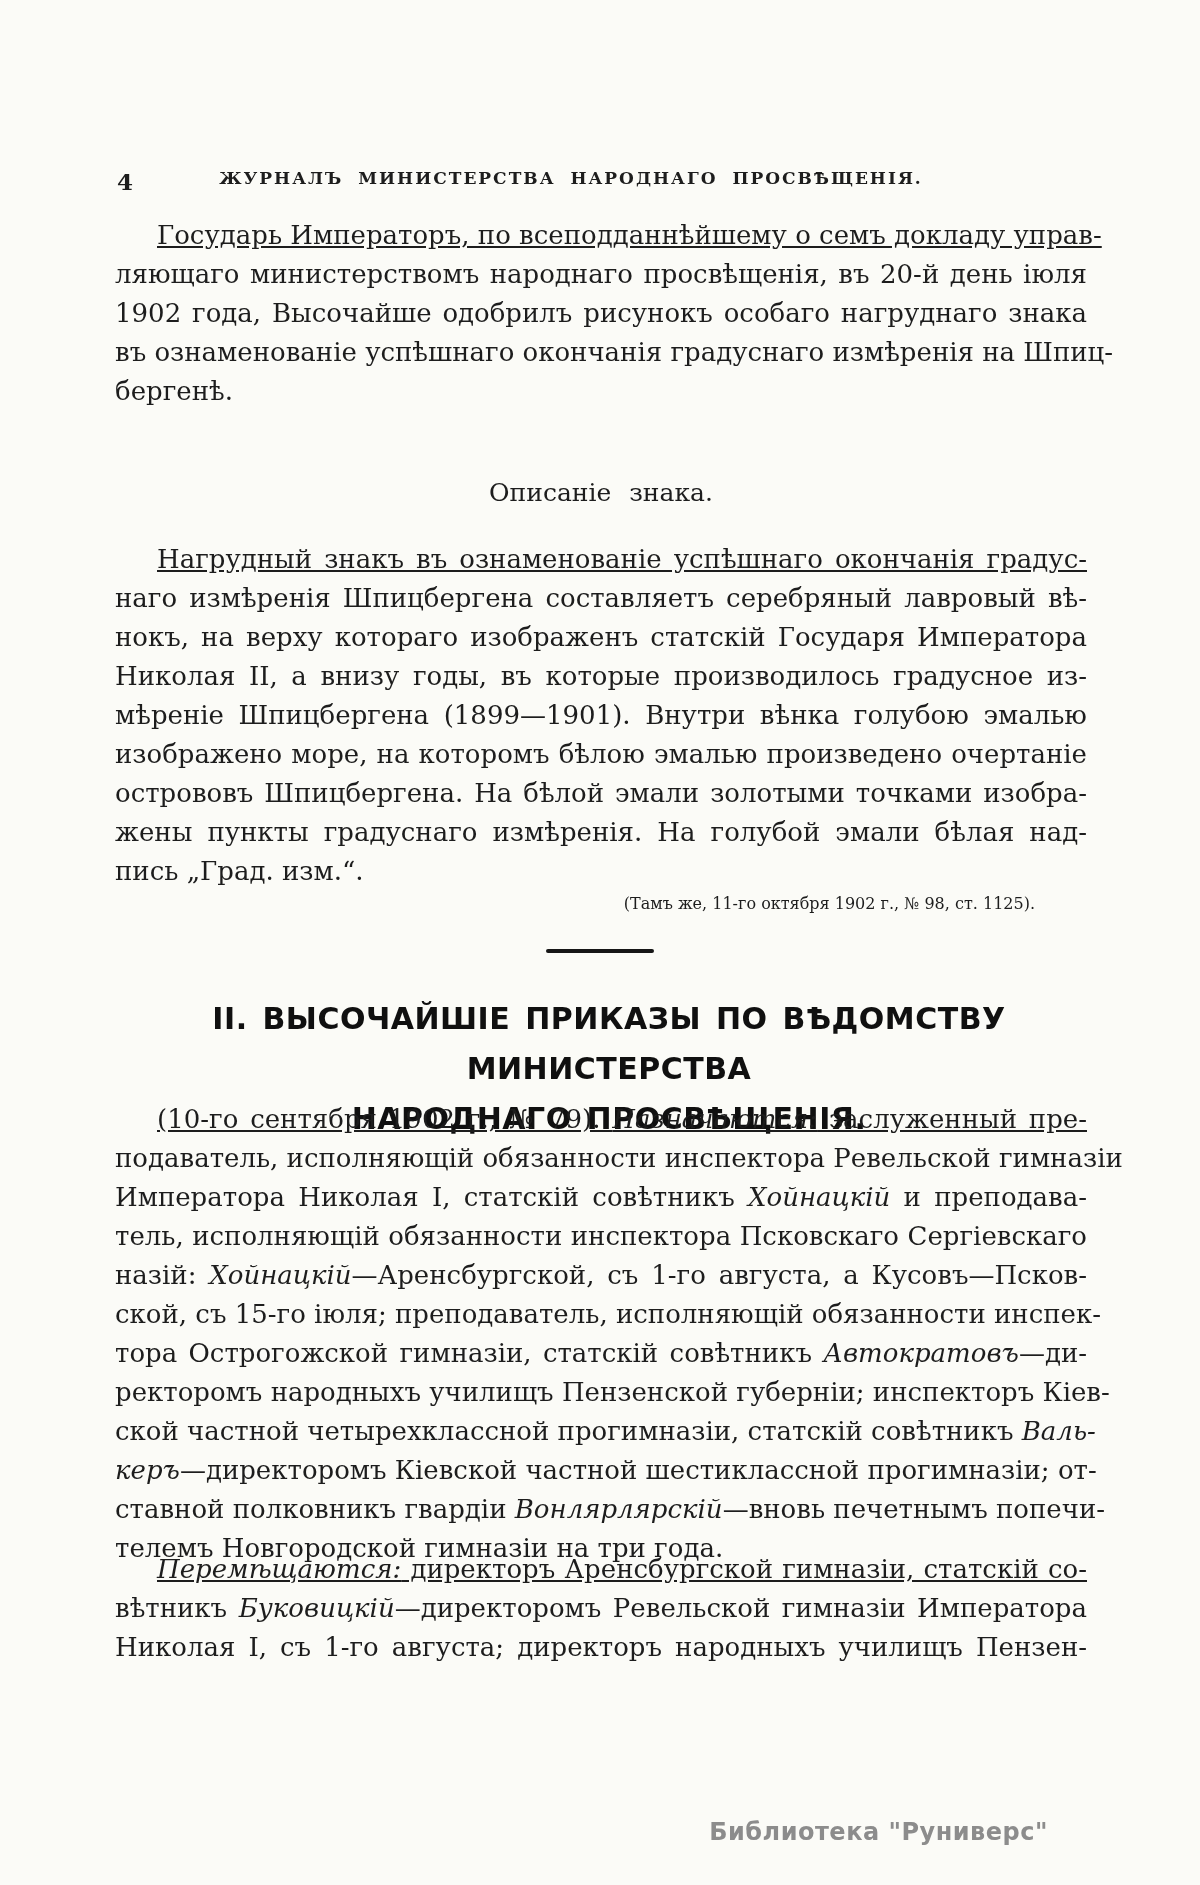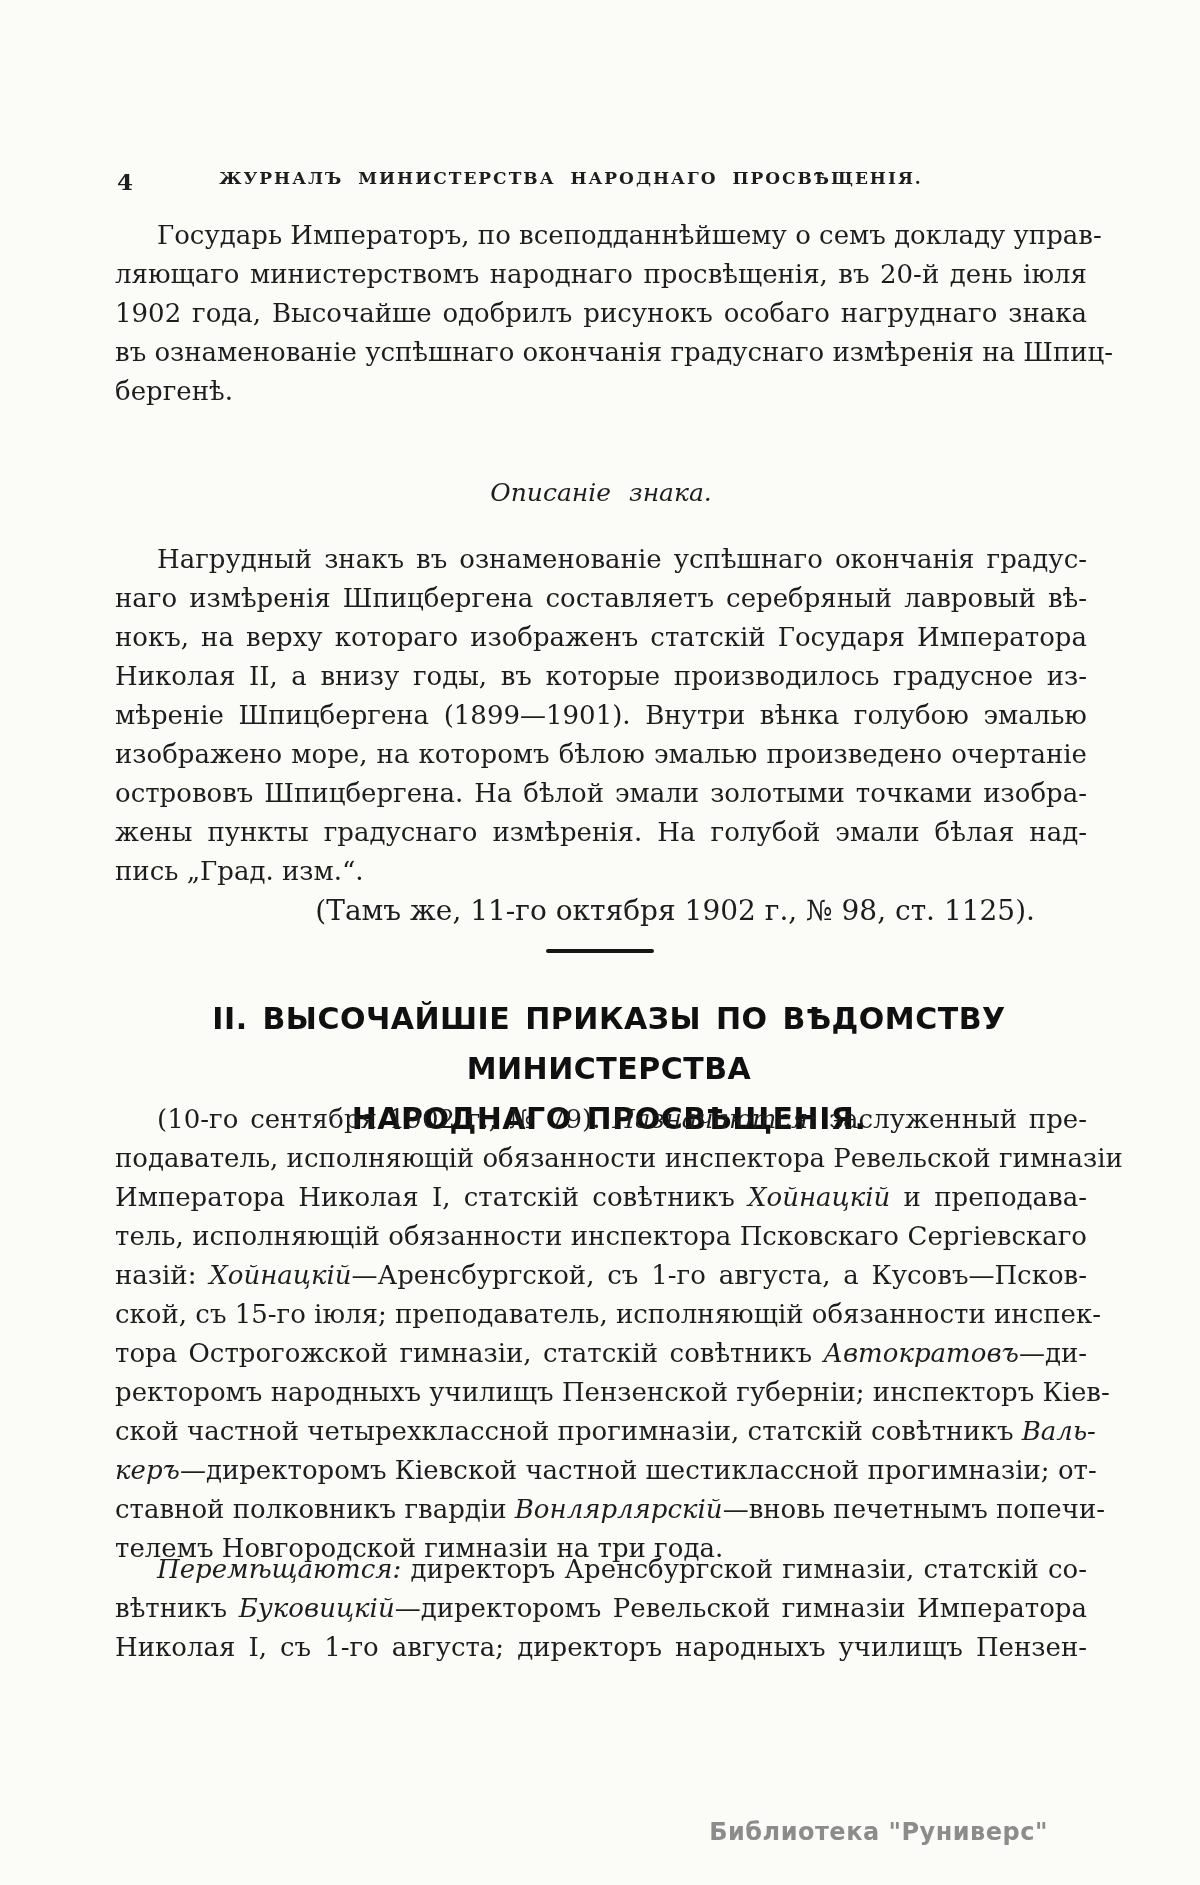--- a/index.html
+++ b/index.html
@@ -42,39 +42,38 @@
   }
   .para .line {
     text-align: justify;
     text-align-last: justify;
     white-space: nowrap;
   }
   .para .line.last {
     text-align-last: left;
     white-space: normal;
   }
-  .para .line:first-child { text-indent: 42px; }
+  .para .line:first-child { text-indent: 42px; text-decoration: underline; }
   .em { font-style: italic; }
   #para-approval { top: 216px; }
   .subheading {
     position: absolute; top: 478px; left: 115px; width: 972px;
     margin: 0;
     text-align: center;
     font-size: 25px;
     font-weight: normal;
-    font-style: italic;
     word-spacing: 10px;
   }
   #para-badge { top: 540px; }
   .citation {
     position: absolute; top: 894px; left: 115px; width: 972px;
     box-sizing: border-box;
     text-align: right;
     padding-right: 52px;
-    font-size: 28px;
+    font-size: 16px;
   }
   .divider {
     position: absolute; top: 949px; left: 546px;
     width: 108px; height: 4px;
     background: #161616;
     border-radius: 2px;
   }
   .section-heading {
     position: absolute; top: 986px; left: 115px; width: 972px;
     margin: 8px;

